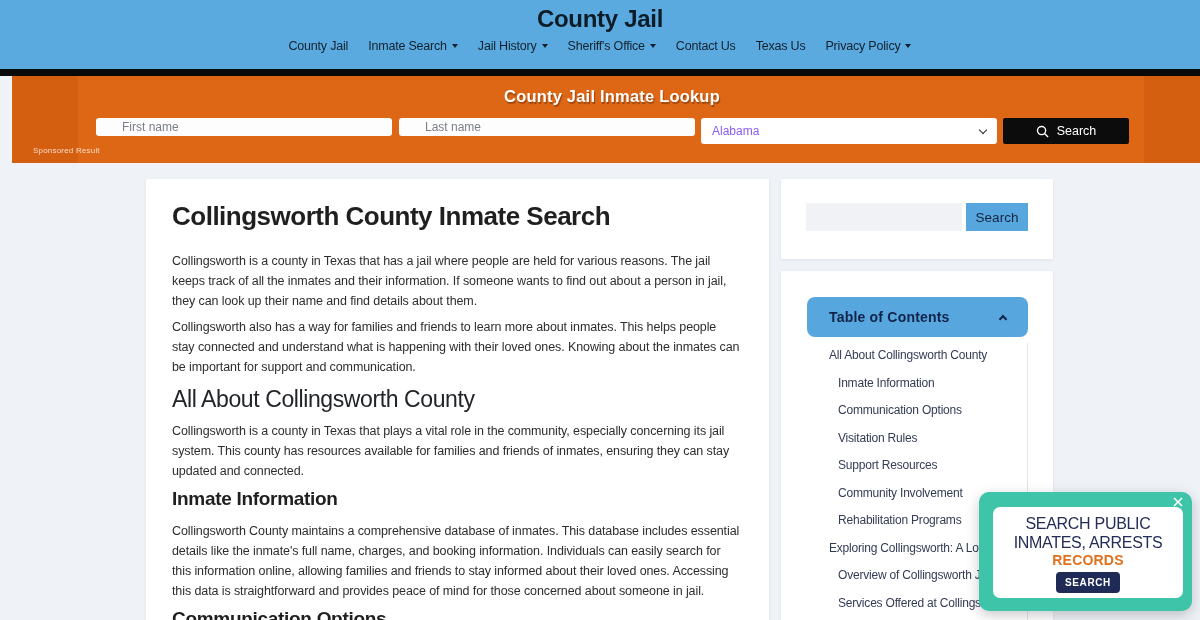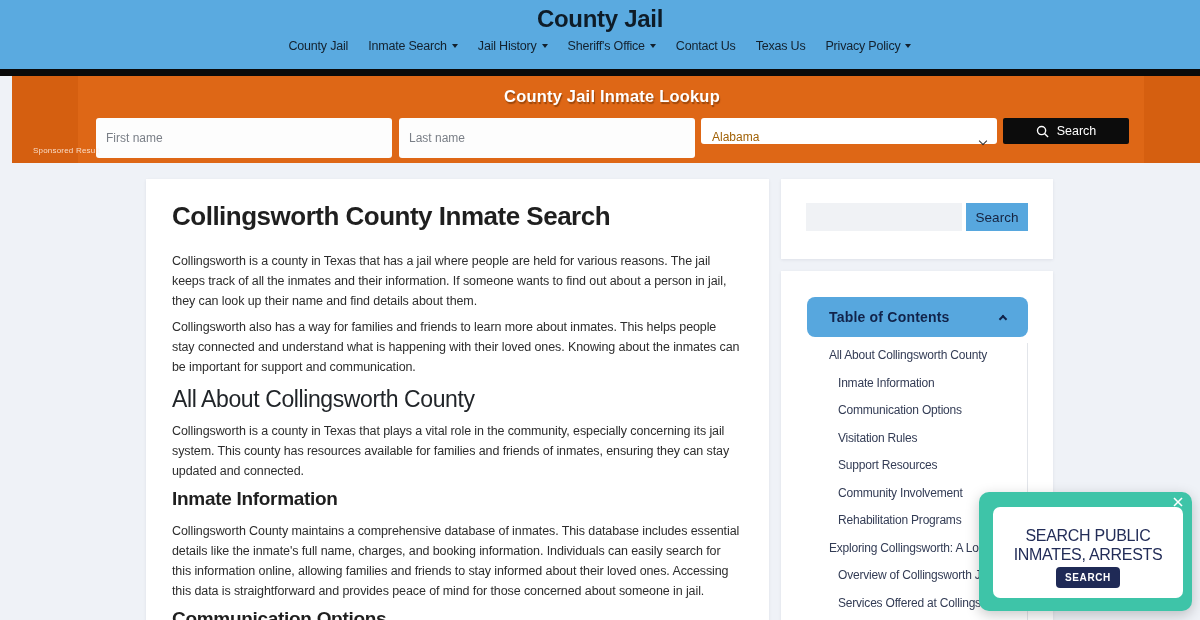--- a/index.html
+++ b/index.html
@@ -13,25 +13,25 @@
   .site-nav { position:absolute; top:39px; left:0; width:100%; display:flex; justify-content:center; gap:20px; }
   .nav-item { display:flex; align-items:center; gap:5px; font-size:12.5px; color:#13212e; letter-spacing:-0.2px; cursor:pointer; }
   .caret-down { width:0; height:0; border-left:3.5px solid transparent; border-right:3.5px solid transparent; border-top:4.5px solid #13212e; display:inline-block; }
 
   .black-bar { position:absolute; top:69px; left:0; width:1200px; height:7px; background:#0a0a0a; }
 
   
   .ad-banner { position:absolute; top:76px; left:12px; width:1200px; height:87px; background:#d55f10; }
   .ad-inner { position:absolute; top:0; left:66px; width:1066px; height:87px; background:#de6716; }
   .ad-heading { position:absolute; top:11px; left:0; width:1200px; text-align:center; color:#ffffff; font-size:16.5px; font-weight:bold; letter-spacing:0.2px; text-shadow:1px 2px 1px rgba(92,40,0,0.5); }
-  .ad-input { position:absolute; top:42px; height:40px; border:none; border-radius:3px; background:#fdfdfd; font-size:12px; color:#333; padding:0 10px; outline:none; font-family:"Liberation Sans",sans-serif; }
+  .ad-input { position:absolute; top:42px; height:18px; border:none; border-radius:3px; background:#fdfdfd; font-size:12px; color:#333; padding:0 26px; outline:none; font-family:"Liberation Sans",sans-serif; }
   .ad-input::placeholder { color:#7a7f87; }
   .ad-fn { left:84px; width:296px; }
   .ad-ln { left:387px; width:296px; }
-  .ad-select { position:absolute; top:42px; left:689px; width:296px; height:26px; background:#ffffff; border-radius:3px; display:flex; align-items:flex-end; justify-content:space-between; padding:0 11px; font-size:12px; color:#a16207; cursor:pointer; }
+  .ad-select { position:absolute; top:42px; left:689px; width:296px; height:26px; background:#ffffff; border-radius:3px; display:flex; align-items:center; justify-content:space-between; padding:0 11px; font-size:12px; color:#8b5cf6; cursor:pointer; }
   .chev-down { width:6px; height:6px; border-right:1.6px solid #2c2c2c; border-bottom:1.6px solid #2c2c2c; transform:rotate(45deg); margin-top:-3px; }
   .ad-search-btn { position:absolute; top:42px; left:991px; width:126px; height:26px; background:#0c0c0c; border:none; border-radius:2px; color:#ffffff; font-size:12.5px; display:flex; align-items:center; justify-content:center; gap:8px; cursor:pointer; font-family:"Liberation Sans",sans-serif; }
   .sponsored { position:absolute; left:21px; top:70px; font-size:8px; color:rgba(255,240,228,0.85); letter-spacing:0.2px; }
 
   
   .main-card { position:absolute; left:146px; top:179px; width:623px; height:470px; background:#ffffff; box-shadow:0 1px 3px rgba(20,30,60,0.08); padding:22px 27px 0 26px; }
   .article-title { font-size:26px; line-height:30px; font-weight:bold; color:#1f1f1f; letter-spacing:-0.5px; margin-bottom:20px; }
   .main-card p { font-size:12.5px; line-height:20px; color:#2d2d2d; letter-spacing:-0.1px; margin-bottom:6px; }
   .h2-heading { font-size:23px; line-height:32px; font-weight:400; color:#212529; letter-spacing:-0.4px; margin-bottom:6px; }
   .h3-heading { font-size:19px; line-height:24px; font-weight:bold; color:#1f1f1f; letter-spacing:-0.3px; margin-bottom:10px; }
@@ -45,21 +45,21 @@
   .toc-header { position:absolute; left:26px; top:26px; width:221px; height:40px; background:#57a7de; border-radius:8px; display:flex; align-items:center; justify-content:space-between; padding:12px 22px; cursor:pointer; }
   .toc-title { font-size:14px; font-weight:bold; color:#11234a; letter-spacing:0.2px; }
   .chev-up { width:6px; height:6px; border-left:2px solid #11234a; border-top:2px solid #11234a; transform:rotate(45deg); margin-top:3px; }
   .toc-list { position:absolute; left:26px; top:72px; width:221px; height:300px; border-right:1px solid #e2e5ea; padding-top:5px; }
   .toc-item { font-size:12px; color:#333c55; letter-spacing:-0.2px; margin-bottom:13px; padding-left:22px; white-space:nowrap; overflow:hidden; cursor:pointer; line-height:14.5px; }
   .toc-item.lvl2 { padding-left:31px; }
 
   
   .popup { position:absolute; left:979px; top:492px; width:213px; height:119px; background:#3ec4a8; border-radius:10px; box-shadow:0 4px 14px rgba(0,0,0,0.22); z-index:50; }
   .popup-close { position:absolute; top:3px; right:7px; width:14px; height:14px; display:flex; align-items:center; justify-content:center; cursor:pointer; }
-  .popup-card { position:absolute; left:14px; right:9px; top:15px; bottom:13px; background:#ffffff; border-radius:7px; text-align:center; padding-top:19px; }
+  .popup-card { position:absolute; left:14px; right:9px; top:15px; bottom:13px; background:#ffffff; border-radius:7px; text-align:center; padding-top:7px; }
   .popup-line { font-size:16px; line-height:19px; color:#232d58; font-weight:500; letter-spacing:-0.3px; }
   .popup-records { font-size:14px; line-height:17px; color:#e2711d; font-weight:bold; letter-spacing:0.2px; }
   .popup-btn { margin-top:3px; display:inline-block; background:#1f2a56; color:#ffffff; border:none; border-radius:4px; font-size:10px; font-weight:bold; letter-spacing:0.6px; padding:5px 9px; cursor:pointer; font-family:"Liberation Sans",sans-serif; }
 </style>
 </head>
 <body>
 
 <div class="stage">
 
   <div class="site-header">
@@ -152,17 +152,18 @@
   <div class="popup">
     <div class="popup-close">
       <svg width="10" height="10" viewBox="0 0 10 10">
           <line x1="1" y1="1" x2="9" y2="9" stroke="#ffffff" stroke-width="1.6"></line>
           <line x1="9" y1="1" x2="1" y2="9" stroke="#ffffff" stroke-width="1.6"></line>
         </svg>
     </div>
     <div class="popup-card">
       <div class="popup-line">SEARCH PUBLIC</div>
       <div class="popup-line">INMATES, ARRESTS</div>
+      <div class="popup-records">RECORDS</div>
       <button class="popup-btn">SEARCH</button>
     </div>
   </div>
 
 </div>
 
 </body></html>

